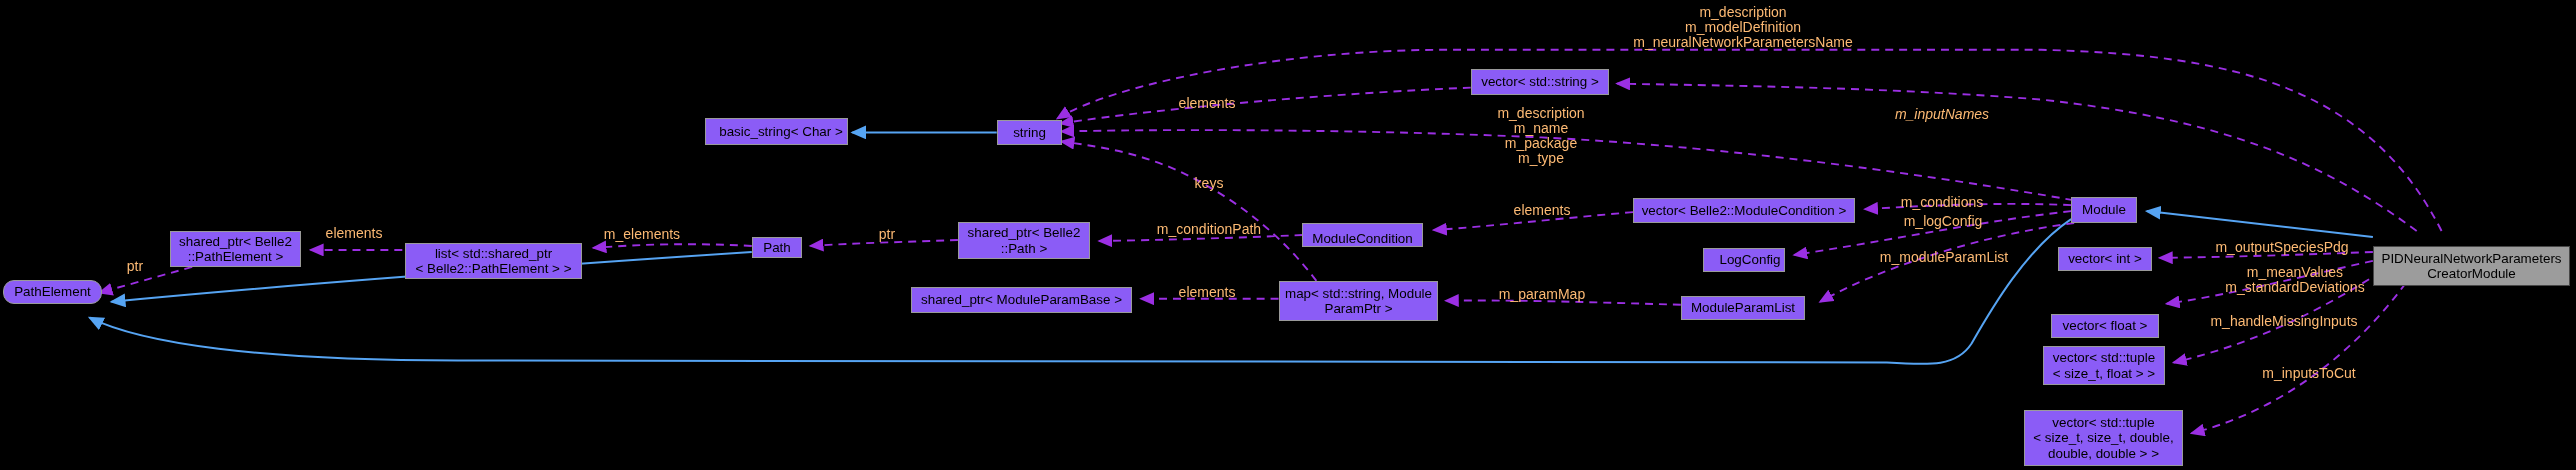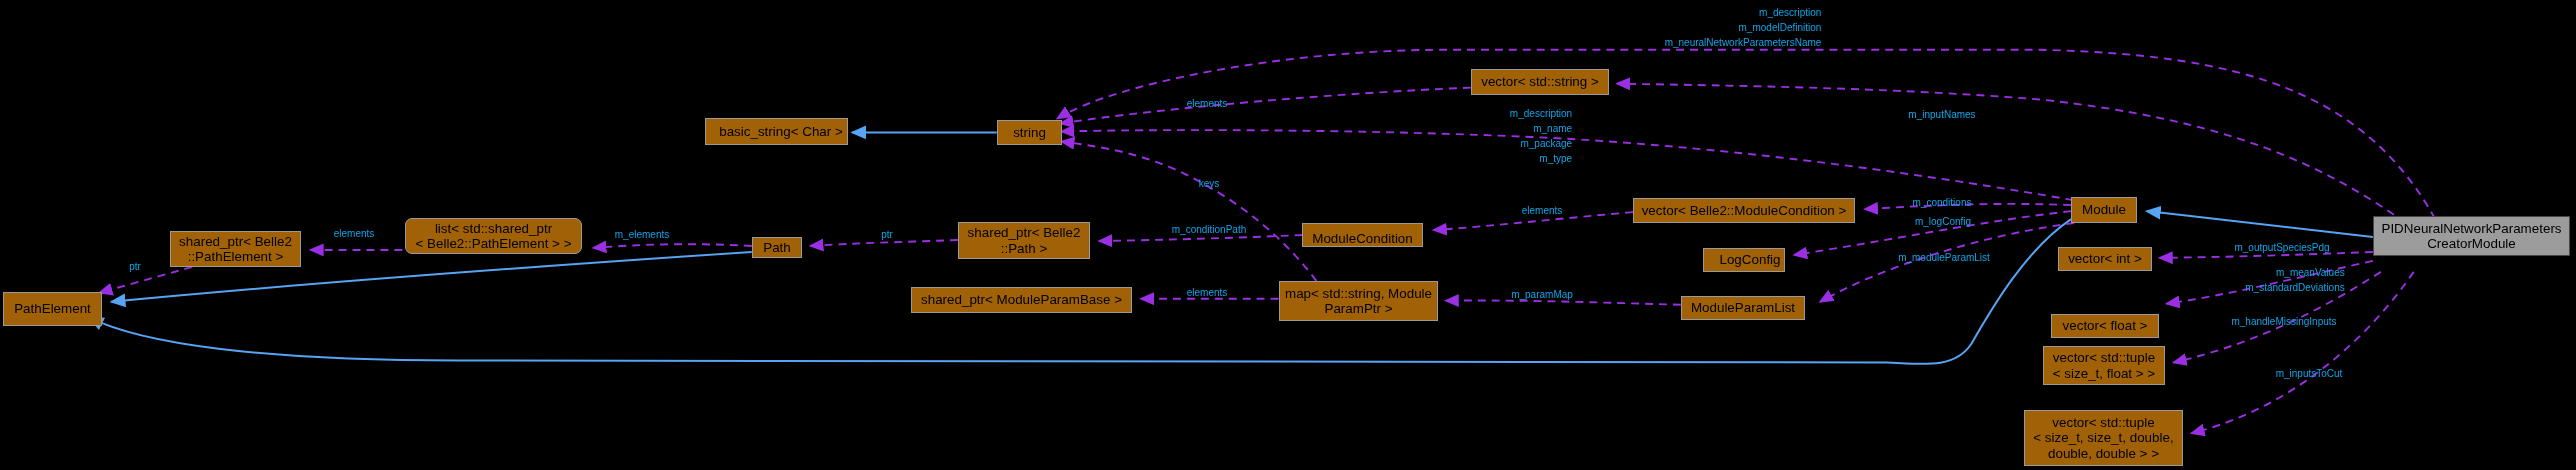--- a/index.html
+++ b/index.html
@@ -9,38 +9,38 @@
     background:#000;
     overflow:hidden;
     font-family:"Liberation Sans", sans-serif;
   }
   #edge-layer{position:absolute;left:0;top:0;width:2576px;height:471px;}
   .edge-dashed{fill:none;stroke:#9b2fe3;stroke-width:1.9;stroke-dasharray:8 6;}
   .edge-solid{fill:none;stroke:#56a4f3;stroke-width:2;}
   .node{
     position:absolute;
     box-sizing:border-box;
-    background:#a16207;
+    background:#8b5cf6;
     border:1.5px solid #9a9a9a;
     color:#000;
     display:flex;flex-direction:column;align-items:center;justify-content:center;
     font-size:13.4px;line-height:15.4px;
     text-align:center;white-space:nowrap;
     z-index:2;
   }
   .node.main{
     background:#9c9c9c;
     border:1.6px solid #474747;
   }
   .elabel{
     position:absolute;
     transform:translateX(-50%);
-    color:#0ea5e9;
-    font-size:10px;line-height:15px;
-    text-align:right;white-space:nowrap;
+    color:#fdba74;
+    font-size:14px;line-height:15px;
+    text-align:center;white-space:nowrap;
     z-index:3;
   }
 </style>
 </head>
 <body>
 
 <div id="stage">
 
   <svg id="edge-layer" viewBox="0 0 2587 473" xmlns="http://www.w3.org/2000/svg">
     <defs>
@@ -81,28 +81,28 @@
 
   <div class="node" style="left:705px;top:118px;width:143px;height:27px;padding-left:9px;">
     <span>basic_string&lt; Char &gt;</span>
   </div>
   <div class="node" style="left:997px;top:120px;width:65px;height:25px;">
     <span>string</span>
   </div>
   <div class="node" style="left:1471px;top:69px;width:138px;height:26px;">
     <span>vector&lt; std::string &gt;</span>
   </div>
-  <div class="node" style="left:3px;top:292px;width:99px;height:34px;">
+  <div class="node" style="left:3px;top:280px;width:99px;height:24px;border-radius:11px;">
     <span>PathElement</span>
   </div>
   <div class="node" style="left:170px;top:231px;width:131px;height:36px;">
     <span>shared_ptr&lt; Belle2</span>
     <span>::PathElement &gt;</span>
   </div>
-  <div class="node" style="left:405px;top:218px;width:177px;height:36px;border-radius:7px;">
+  <div class="node" style="left:405px;top:243px;width:177px;height:36px;">
     <span>list&lt; std::shared_ptr</span>
     <span>&lt; Belle2::PathElement &gt; &gt;</span>
   </div>
   <div class="node" style="left:752px;top:237px;width:50px;height:21px;">
     <span>Path</span>
   </div>
   <div class="node" style="left:958px;top:222px;width:132px;height:37px;">
     <span>shared_ptr&lt; Belle2</span>
     <span>::Path &gt;</span>
   </div>
@@ -136,21 +136,21 @@
   </div>
   <div class="node" style="left:2043px;top:346px;width:122px;height:39px;">
     <span>vector&lt; std::tuple</span>
     <span>&lt; size_t, float &gt; &gt;</span>
   </div>
   <div class="node" style="left:2024px;top:410px;width:159px;height:56px;">
     <span>vector&lt; std::tuple</span>
     <span>&lt; size_t, size_t, double,</span>
     <span>double, double &gt; &gt;</span>
   </div>
-  <div class="node main" style="left:2373px;top:216px;width:197px;height:40px;">
+  <div class="node main" style="left:2373px;top:246px;width:197px;height:40px;">
     <span>PIDNeuralNetworkParameters</span>
     <span>CreatorModule</span>
   </div>
 
   <div class="elabel" style="left:354px;top:226px;">elements</div>
   <div class="elabel" style="left:642px;top:227px;">m_elements</div>
   <div class="elabel" style="left:135px;top:259px;">ptr</div>
   <div class="elabel" style="left:887px;top:227px;">ptr</div>
   <div class="elabel" style="left:1209px;top:222px;">m_conditionPath</div>
   <div class="elabel" style="left:1207px;top:285px;">elements</div>
@@ -165,21 +165,21 @@
     <div>m_description</div>
     <div>m_name</div>
     <div>m_package</div>
     <div>m_type</div>
   </div>
   <div class="elabel" style="left:1743px;top:5px;">
     <div>m_description</div>
     <div>m_modelDefinition</div>
     <div>m_neuralNetworkParametersName</div>
   </div>
-  <div class="elabel" style="left:1942px;top:107px;">m_inputNames</div>
+  <div class="elabel" style="left:1942px;top:107px;font-style:italic;">m_inputNames</div>
   <div class="elabel" style="left:2282px;top:240px;">m_outputSpeciesPdg</div>
   <div class="elabel" style="left:2295px;top:265px;">
     <div>m_meanValues</div>
     <div>m_standardDeviations</div>
   </div>
   <div class="elabel" style="left:2284px;top:314px;">m_handleMissingInputs</div>
   <div class="elabel" style="left:2285px;top:366px;margin-left:24px;">m_inputsToCut</div>
 
 </div>
 

